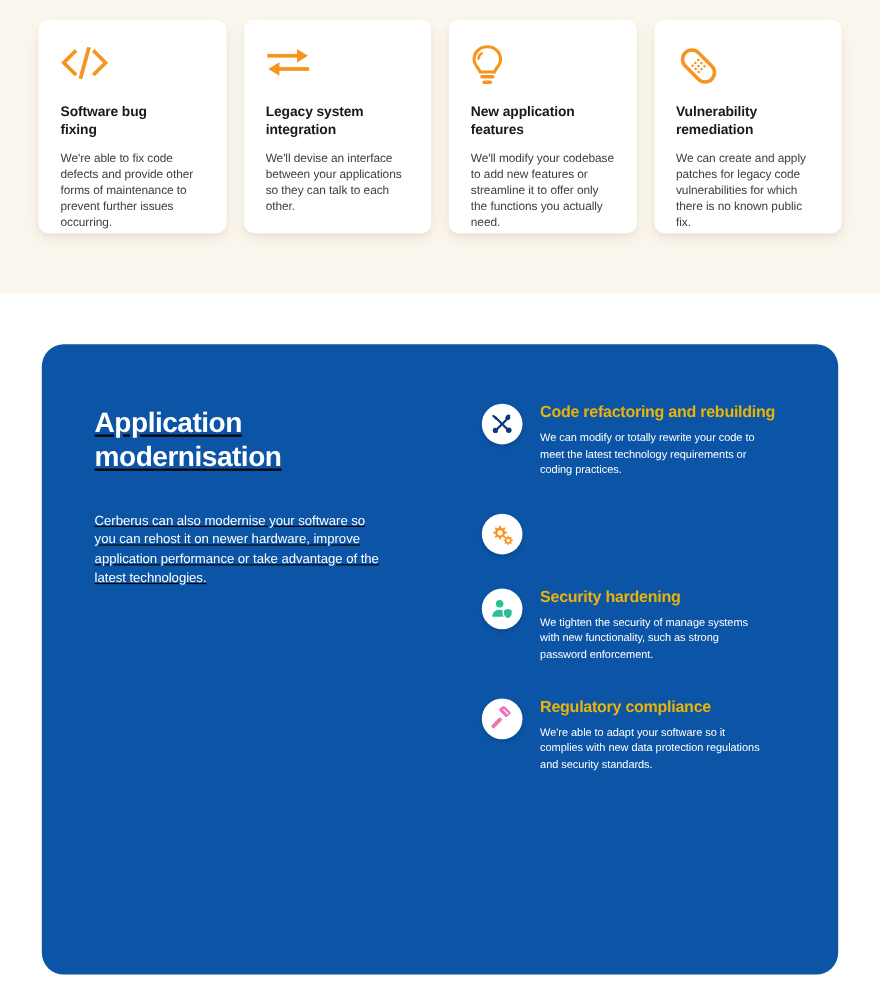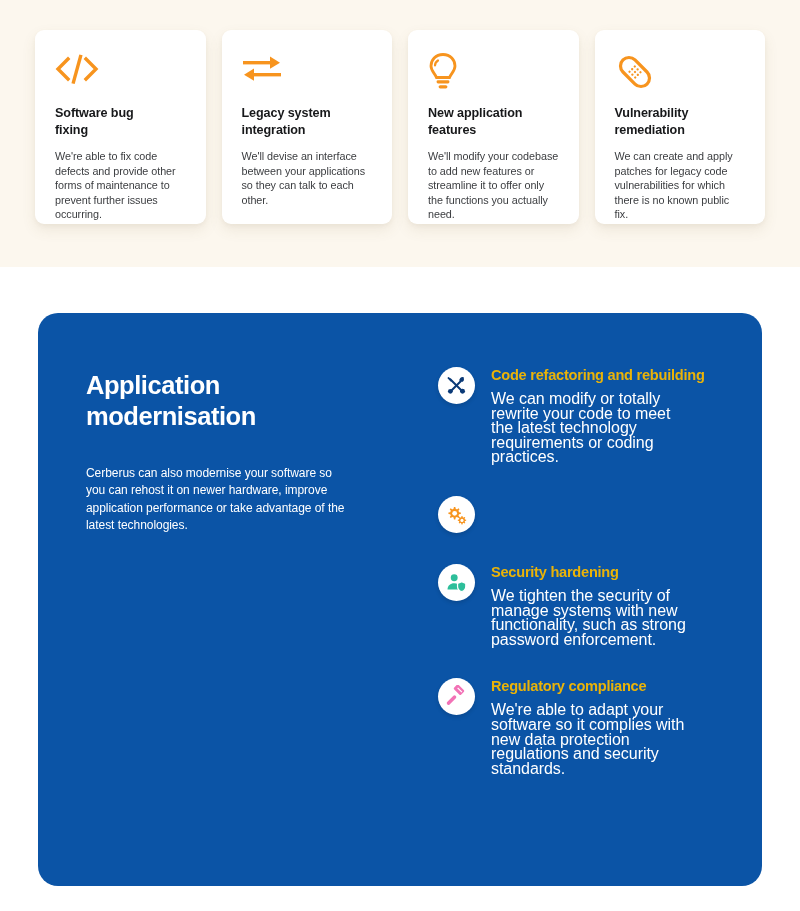--- a/index.html
+++ b/index.html
@@ -19,21 +19,21 @@
     position: absolute;
     top: 0; left: 0;
     width: 800px;
     height: 267px;
     background: #FCF7EE;
   }
 
   
   .cards-row {
     position: absolute;
-    top: 30px;
+    top: 18px;
     left: 35px;
     width: 730px;
     height: 194px;
     display: flex;
     gap: 16px;
   }
 
   .card {
     width: 171px;
     height: 194px;
@@ -83,20 +83,21 @@
 
   .panel-inner {
     position: absolute;
     inset: 0;
     display: flex;
   }
 
   .panel-left {
     width: 374px;
     padding: 57px 0 1px 48px;
+    text-decoration: underline;
   }
 
   .panel-heading {
     font-size: 25.5px;
     font-weight: bold;
     color: #ffffff;
     line-height: 31px;
     letter-spacing: -0.45px;
     width: 260px;
   }
@@ -142,21 +143,21 @@
   .feature-title {
     font-size: 14.6px;
     font-weight: bold;
     color: #eab308;
     line-height: 19px;
     letter-spacing: -0.25px;
     margin-bottom: 7px;
   }
 
   .feature-body {
-    font-size: 16px;
+    font-size: 10px;
     color: #ffffff;
     line-height: 14.6px;
     letter-spacing: -0.05px;
     max-width: 205px;
   }
 </style>
 </head>
 <body>
 
 <div class="page">

